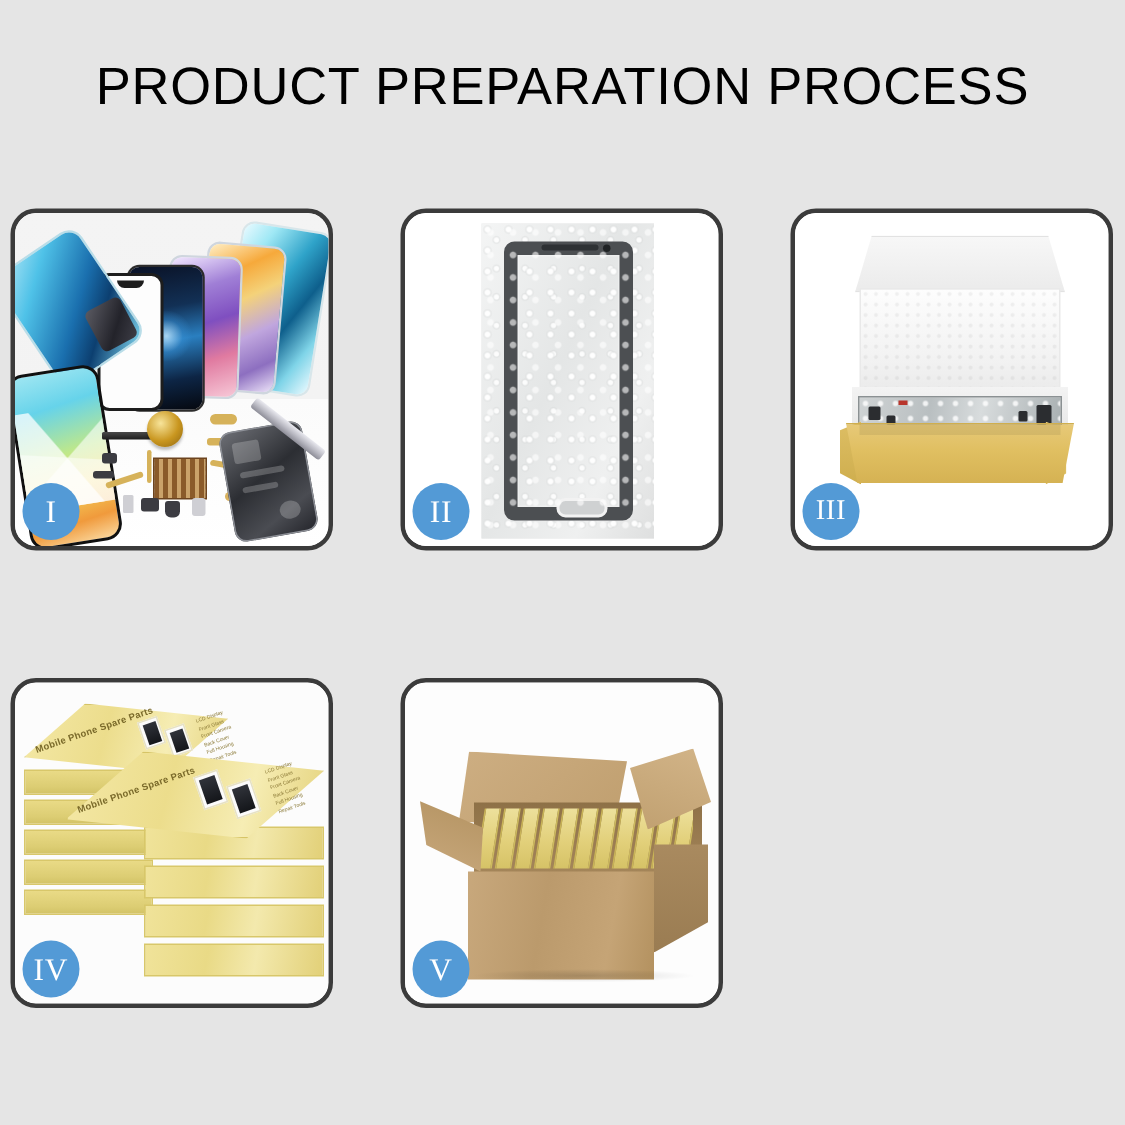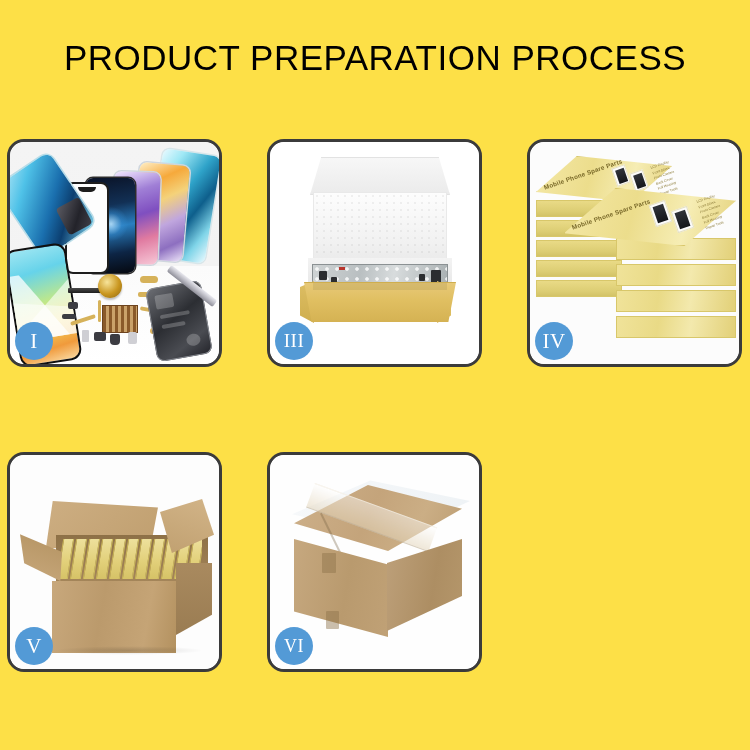--- a/index.html
+++ b/index.html
@@ -2,21 +2,21 @@
 <html><head>
 <meta charset="utf-8">
 <style>
   * { box-sizing: border-box; margin: 0; padding: 0; }
   html, body {
     width: 750px; height: 750px;
     background: #ffffff;
     font-family: "Liberation Sans", sans-serif;
     overflow: hidden;
   }
-  #root { position: relative; width: 750px; height: 750px; background: #fde047; }
+  #root { position: relative; width: 750px; height: 750px; background: #e5e5e5; }
 
   
   .header { position: absolute; left: 0; top: 0; width: 750px; text-align: center; }
   .title {
     font-size: 35px; font-weight: 400; letter-spacing: 0.5px;
     color: #000; line-height: 1; padding-top: 40px;
     font-family: "Liberation Sans", sans-serif;
   }
   .subtitle {
     font-size: 15.5px; color: #1a1a1a; padding-top: 15px; line-height: 1;
@@ -401,20 +401,32 @@
           <i style="left:10px; top:28px; width:30px; height:4px;"></i>
           <i style="left:10px; top:38px; width:24px; height:4px;"></i>
           <i style="left:32px; top:52px; width:14px; height:12px; border-radius:50%;"></i>
         </div>
         <div class="screwdriver"></div>
 
         <div class="badge b1">I</div>
       </div>
     </div>
 
+    <div class="panel">
+      <div class="panel-inner">
+        <div class="p2bg"></div>
+        <div class="wrap2">
+          <div class="glass2">
+            <span class="cam"></span>
+          </div>
+          <div class="bubbles2"></div>
+        </div>
+        <div class="badge b2">II</div>
+      </div>
+    </div>
 
     <div class="panel">
       <div class="panel-inner">
         <div class="p3bg"></div>
         <div class="lid3"></div>
         <div class="foam3"></div>
         <div class="boxback3"></div>
         <div class="prod3">
           <span class="ic" style="left:6px; top:6px; width:8px; height:9px;"></span>
           <span class="ic" style="left:18px; top:12px; width:6px; height:6px;"></span>
@@ -503,29 +515,15 @@
         </div>
         <div class="c5-flapright"></div>
         <div class="c5-flapleft"></div>
         <div class="c5-side"></div>
         <div class="c5-front"></div>
         <div class="c5-shadow"></div>
         <div class="badge b5">V</div>
       </div>
     </div>
 
-    <div class="panel">
-      <div class="panel-inner">
-        <div class="p6bg"></div>
-        <div class="c6-plate"></div>
-        <div class="c6-top"></div>
-        <div class="c6-tape"></div>
-        <div class="c6-seam"></div>
-        <div class="c6-front"></div>
-        <div class="c6-side"></div>
-        <div class="c6-stamp" style="left:52px; top:98px; width:14px; height:20px;"></div>
-        <div class="c6-stamp" style="left:56px; top:156px; width:13px; height:18px;"></div>
-        <div class="badge b6">VI</div>
-      </div>
-    </div>
 
   </div>
 </div>
 
 </body></html>

